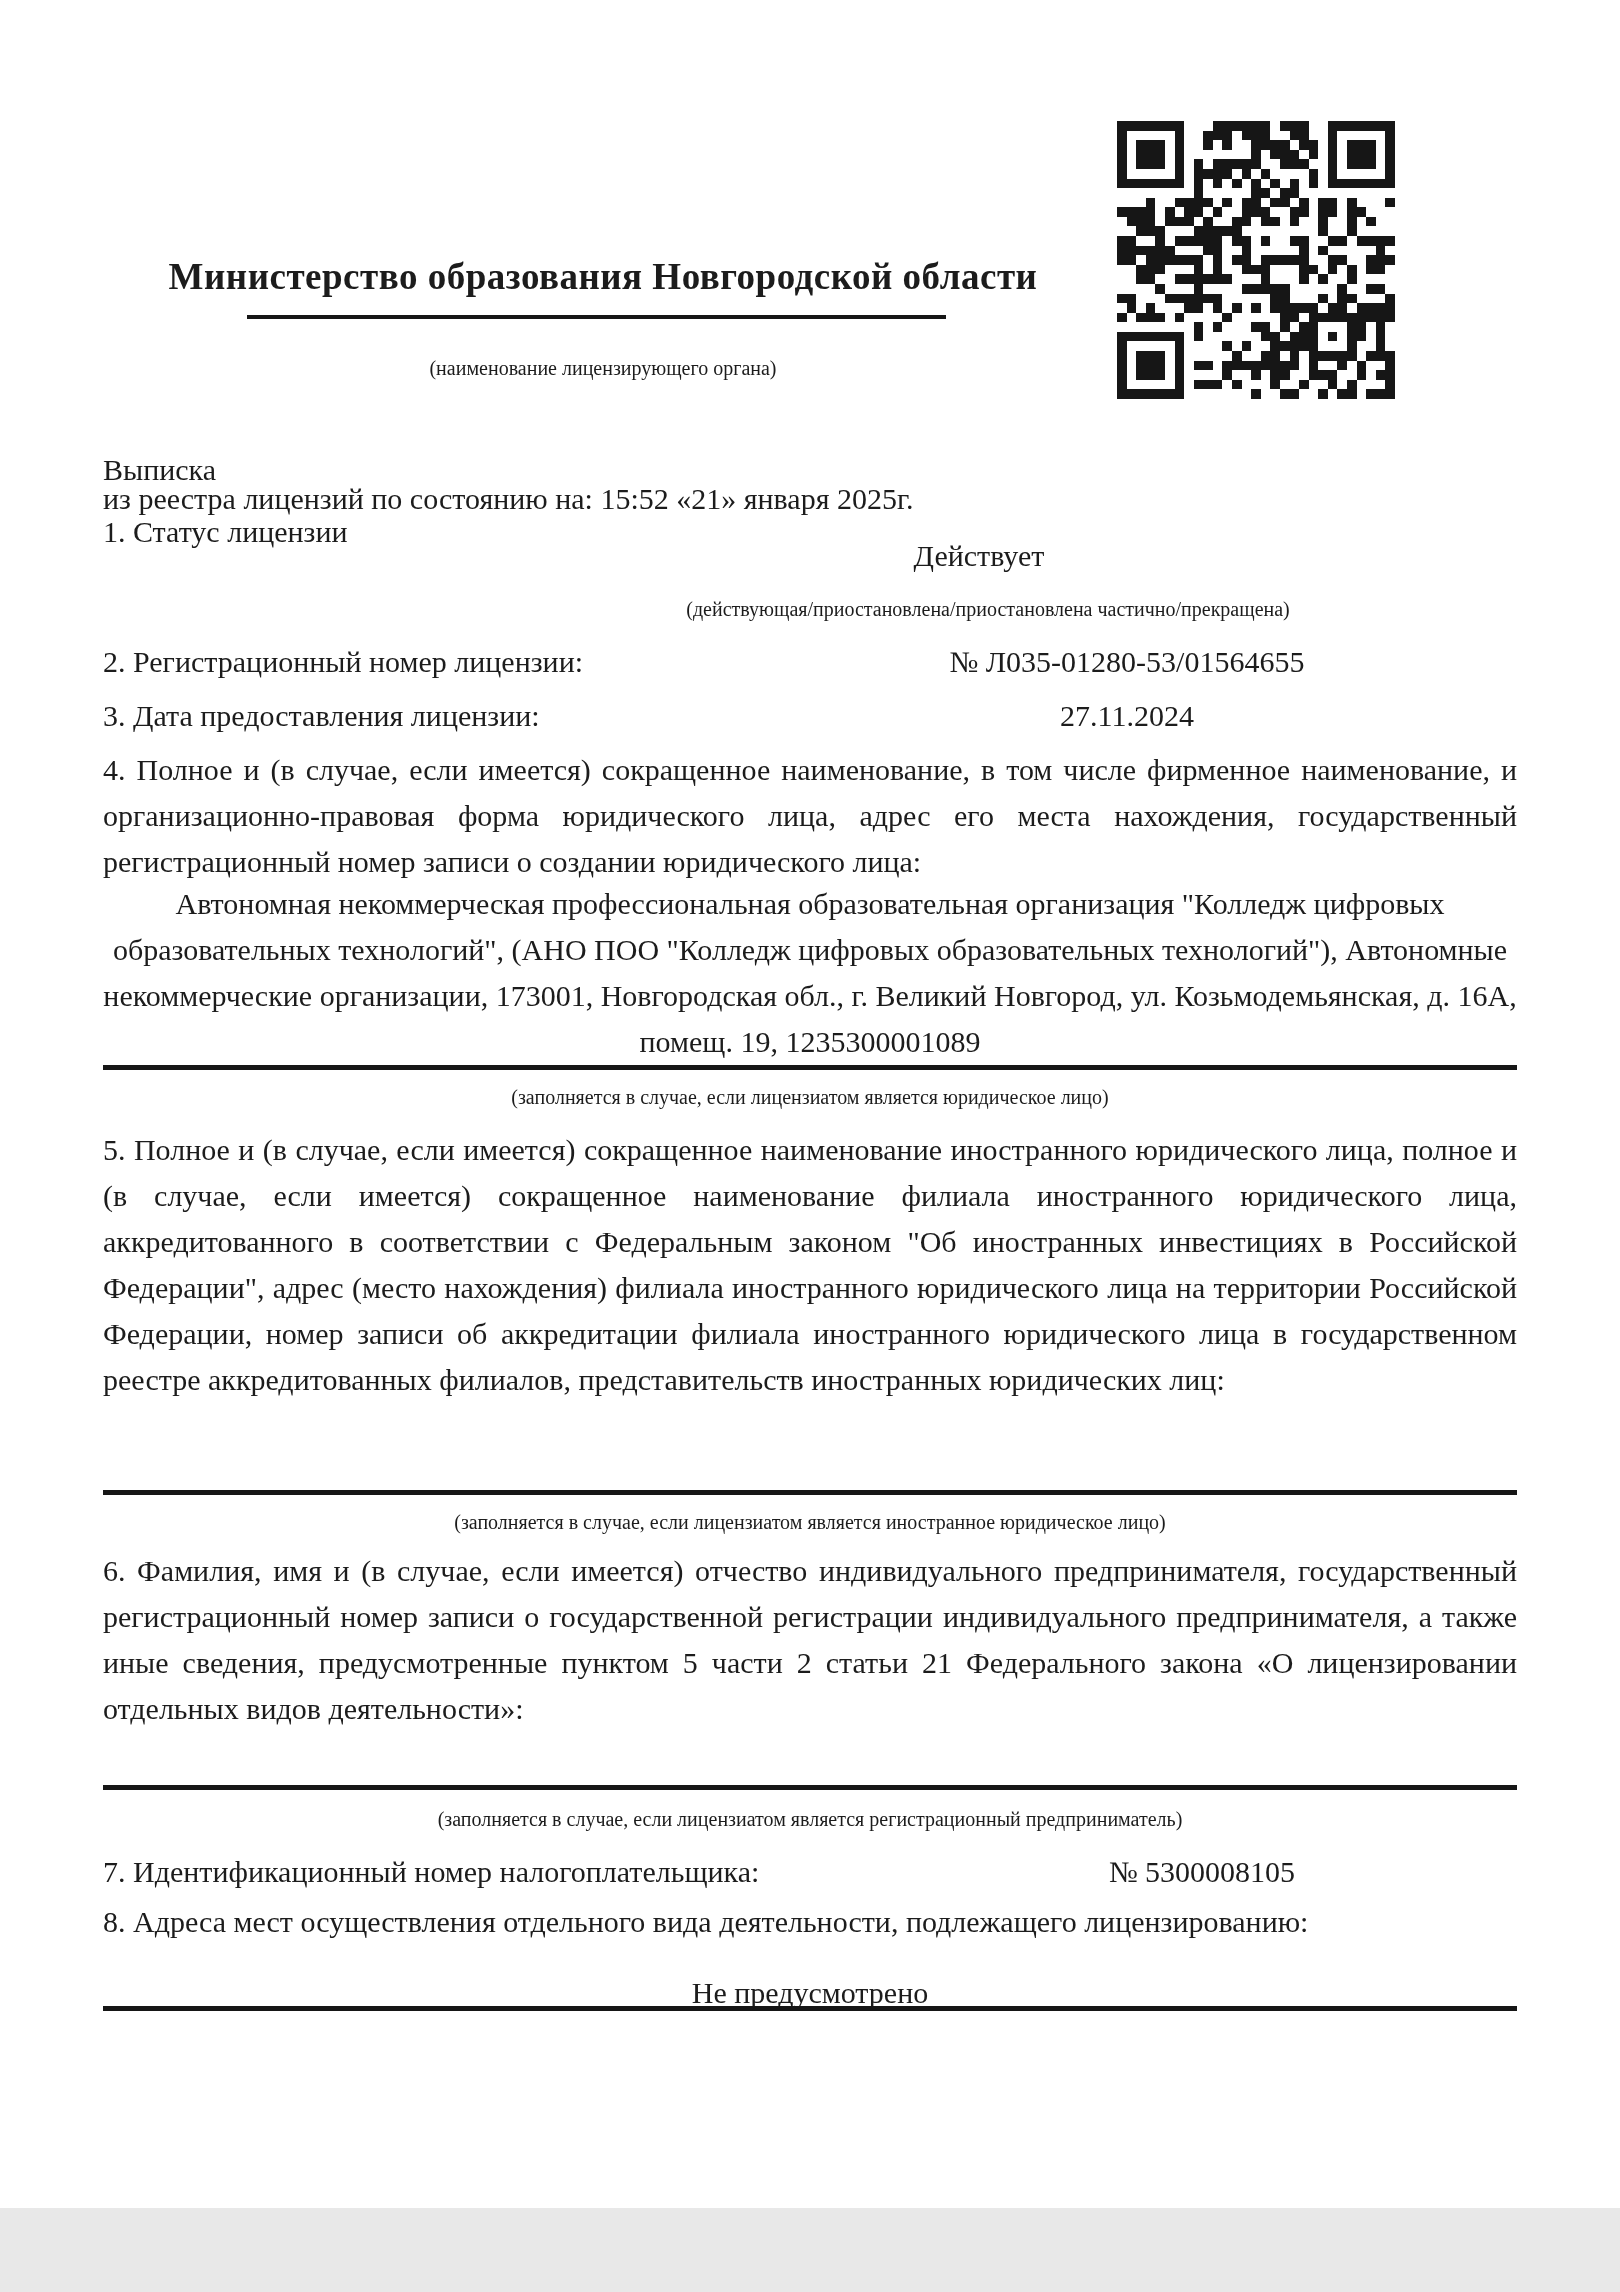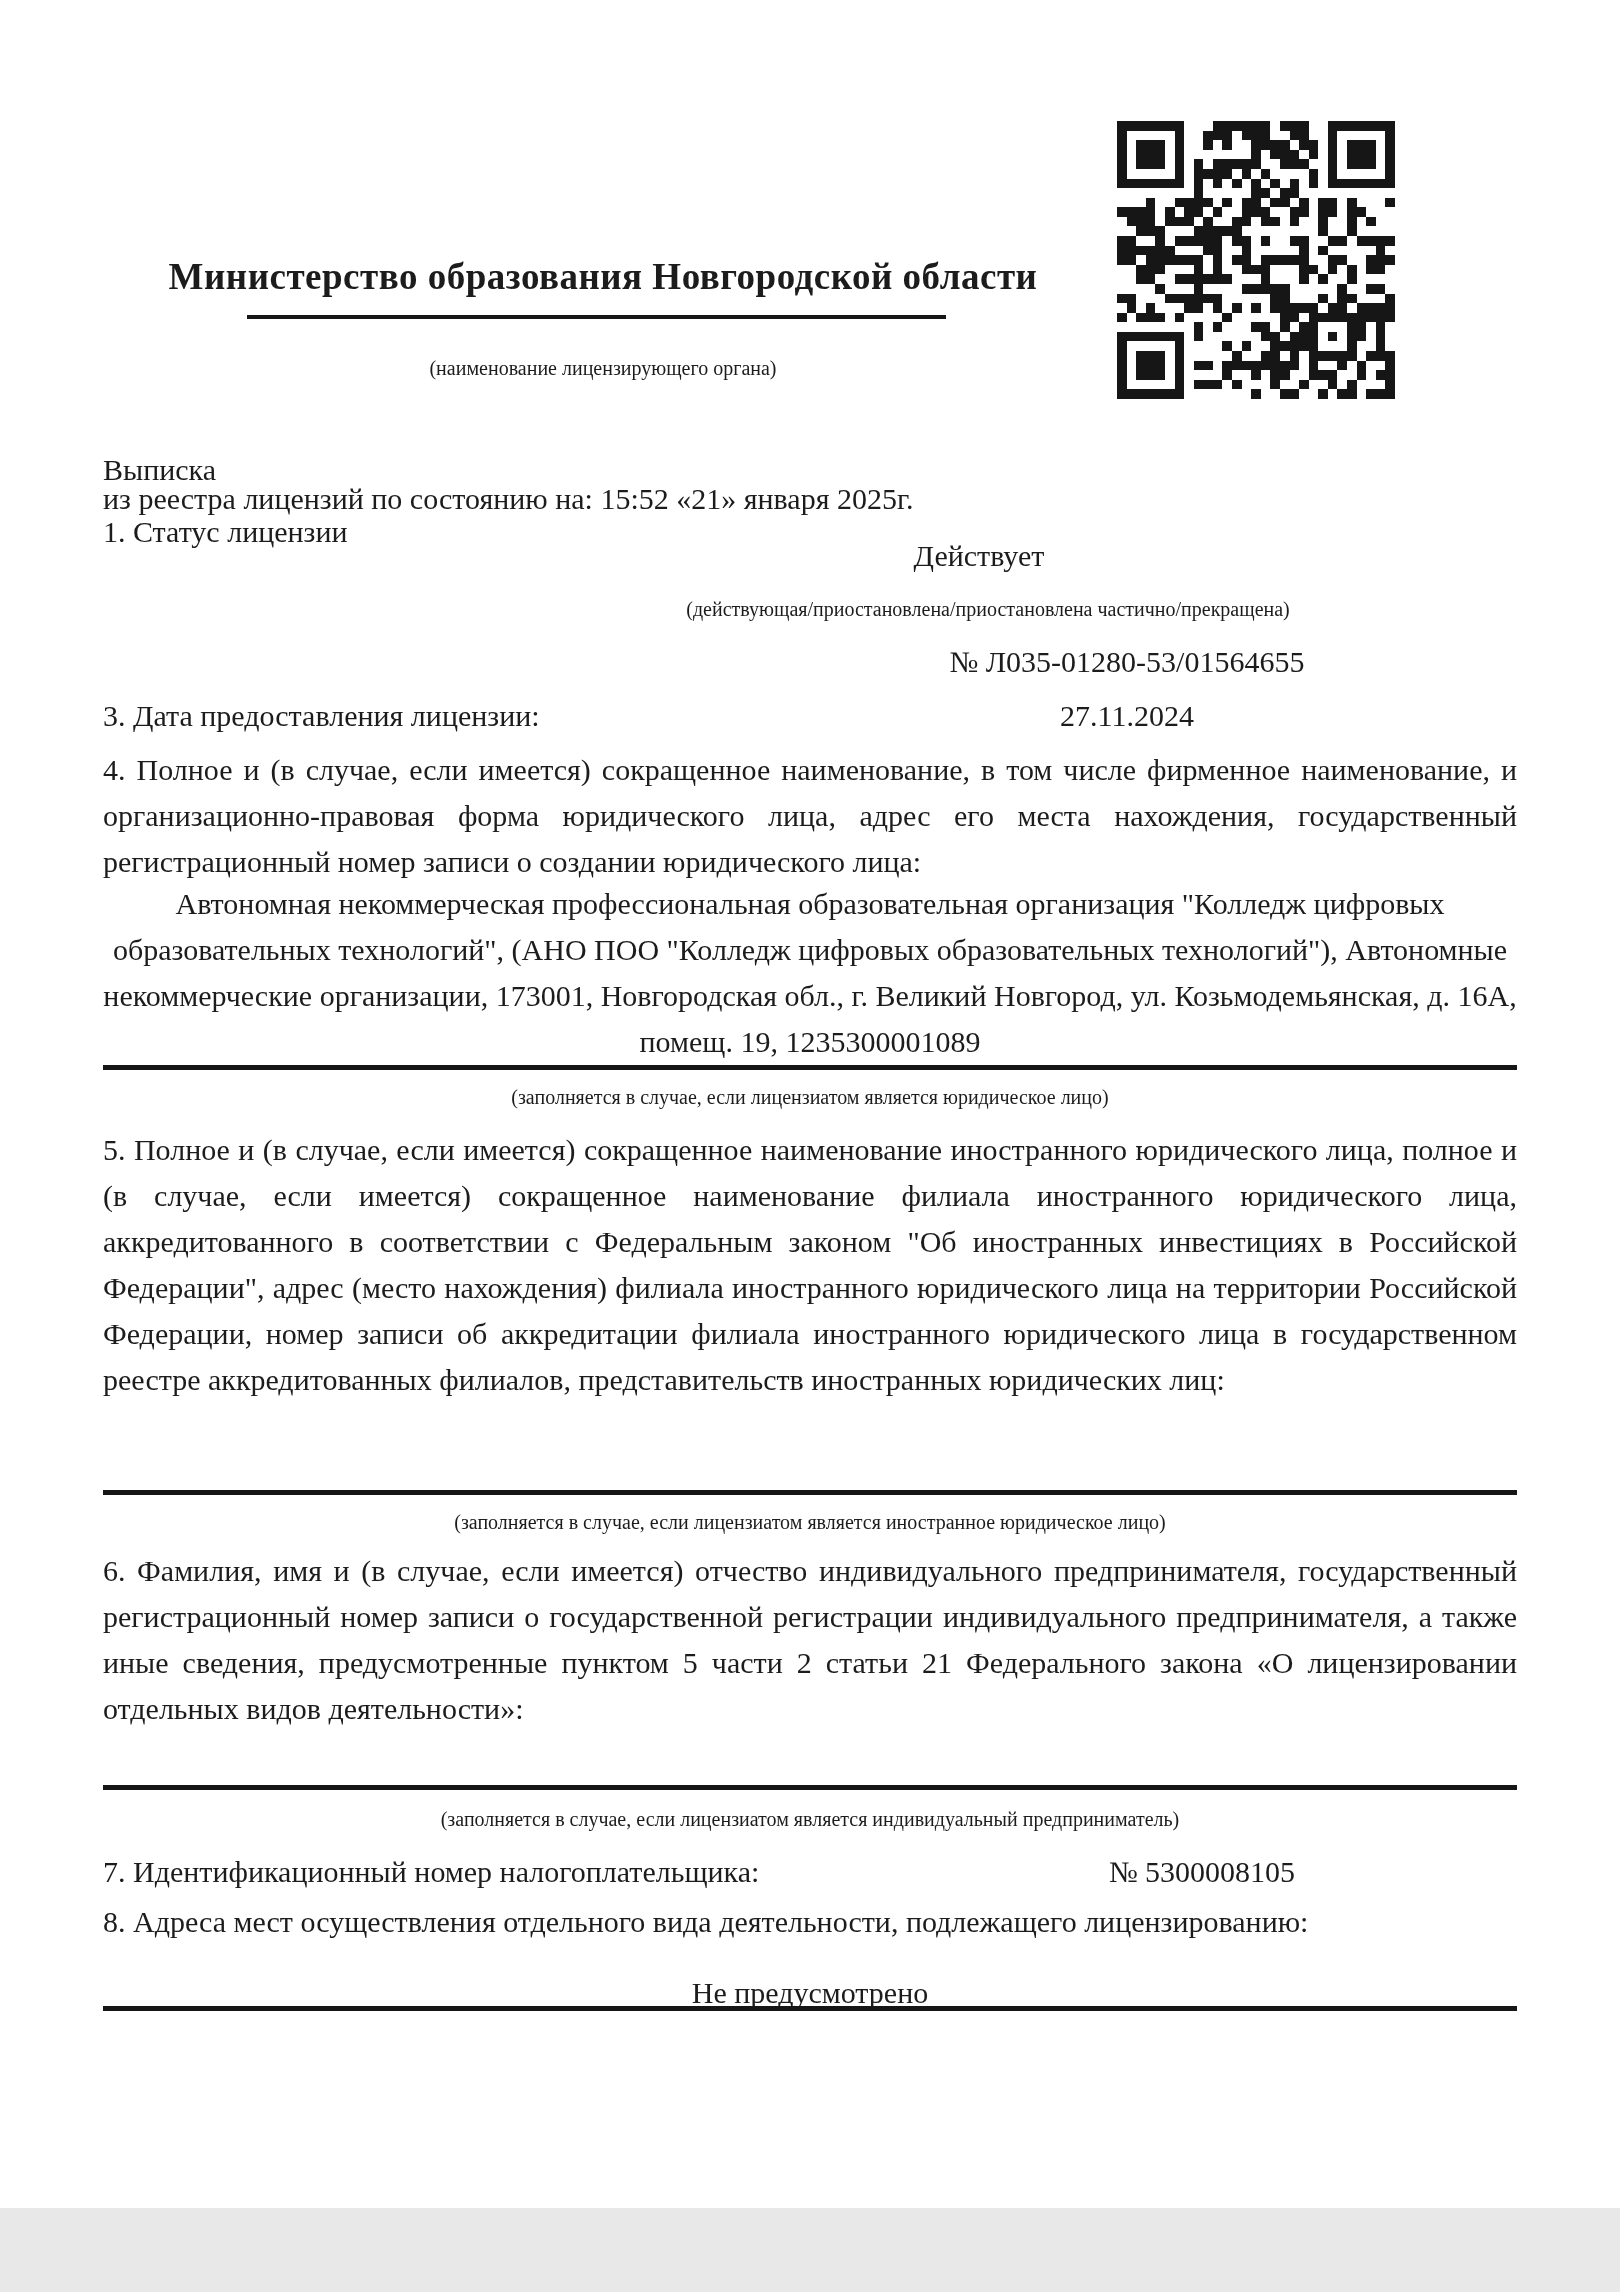--- a/index.html
+++ b/index.html
@@ -486,37 +486,38 @@
       </g>
     </svg>
 
   <div class="abs doc-title body-text">Выписка</div>
   <div class="abs doc-subtitle body-text">из реестра лицензий по состоянию на: 15:52 «21» января 2025г.</div>
 
   <div class="abs row-label body-text" style="top:509px">1. Статус лицензии</div>
   <div class="abs vcenter body-text" style="left:979px;top:533px">Действует</div>
   <div class="abs vcenter caption" style="left:988px;top:590px">(действующая/приостановлена/приостановлена частично/прекращена)</div>
 
+  <div class="abs row-label body-text" style="top:639px">2. Регистрационный номер лицензии:</div>
   <div class="abs vcenter body-text" style="left:1127px;top:639px">№ Л035-01280-53/01564655</div>
 
   <div class="abs row-label body-text" style="top:693px">3. Дата предоставления лицензии:</div>
   <div class="abs vcenter body-text" style="left:1127px;top:693px">27.11.2024</div>
 
   <div class="abs para body-text" style="top:747px">4. Полное и (в случае, если имеется) сокращенное наименование, в том числе фирменное наименование, и организационно-правовая форма юридического лица, адрес его места нахождения, государственный регистрационный номер записи о создании юридического лица:</div>
   <div class="abs para-center body-text" style="top:881px">Автономная некоммерческая профессиональная образовательная организация "Колледж цифровых образовательных технологий", (АНО ПОО "Колледж цифровых образовательных технологий"), Автономные некоммерческие организации, 173001, Новгородская обл., г. Великий Новгород, ул. Козьмодемьянская, д. 16А, помещ. 19, 1235300001089</div>
   <div class="abs rule" style="top:1065px"></div>
   <div class="abs note caption" style="top:1070px">(заполняется в случае, если лицензиатом является юридическое лицо)</div>
 
   <div class="abs para body-text" style="top:1127px">5. Полное и (в случае, если имеется) сокращенное наименование иностранного юридического лица, полное и (в случае, если имеется) сокращенное наименование филиала иностранного юридического лица, аккредитованного в соответствии с Федеральным законом "Об иностранных инвестициях в Российской Федерации", адрес (место нахождения) филиала иностранного юридического лица на территории Российской Федерации, номер записи об аккредитации филиала иностранного юридического лица в государственном реестре аккредитованных филиалов, представительств иностранных юридических лиц:</div>
   <div class="abs rule" style="top:1490px"></div>
   <div class="abs note caption" style="top:1495px">(заполняется в случае, если лицензиатом является иностранное юридическое лицо)</div>
 
   <div class="abs para body-text" style="top:1548px">6. Фамилия, имя и (в случае, если имеется) отчество индивидуального предпринимателя, государственный регистрационный номер записи о государственной регистрации индивидуального предпринимателя, а также иные сведения, предусмотренные пунктом 5 части 2 статьи 21 Федерального закона «О лицензировании отдельных видов деятельности»:</div>
   <div class="abs rule" style="top:1785px"></div>
-  <div class="abs note caption" style="top:1792px">(заполняется в случае, если лицензиатом является индивидуальный предприниматель)</div>
+  <div class="abs note caption" style="top:1792px">(заполняется в случае, если лицензиатом является регистрационный предприниматель)</div>
 
   <div class="abs row-label body-text" style="top:1849px">7. Идентификационный номер налогоплательщика:</div>
   <div class="abs vcenter body-text" style="left:1202px;top:1849px">№ 5300008105</div>
 
   <div class="abs para body-text" style="top:1899px">8. Адреса мест осуществления отдельного вида деятельности, подлежащего лицензированию:</div>
   <div class="abs note body-text" style="top:1962px">Не предусмотрено</div>
   <div class="abs rule" style="top:2006px"></div>
 
 </div>
 

